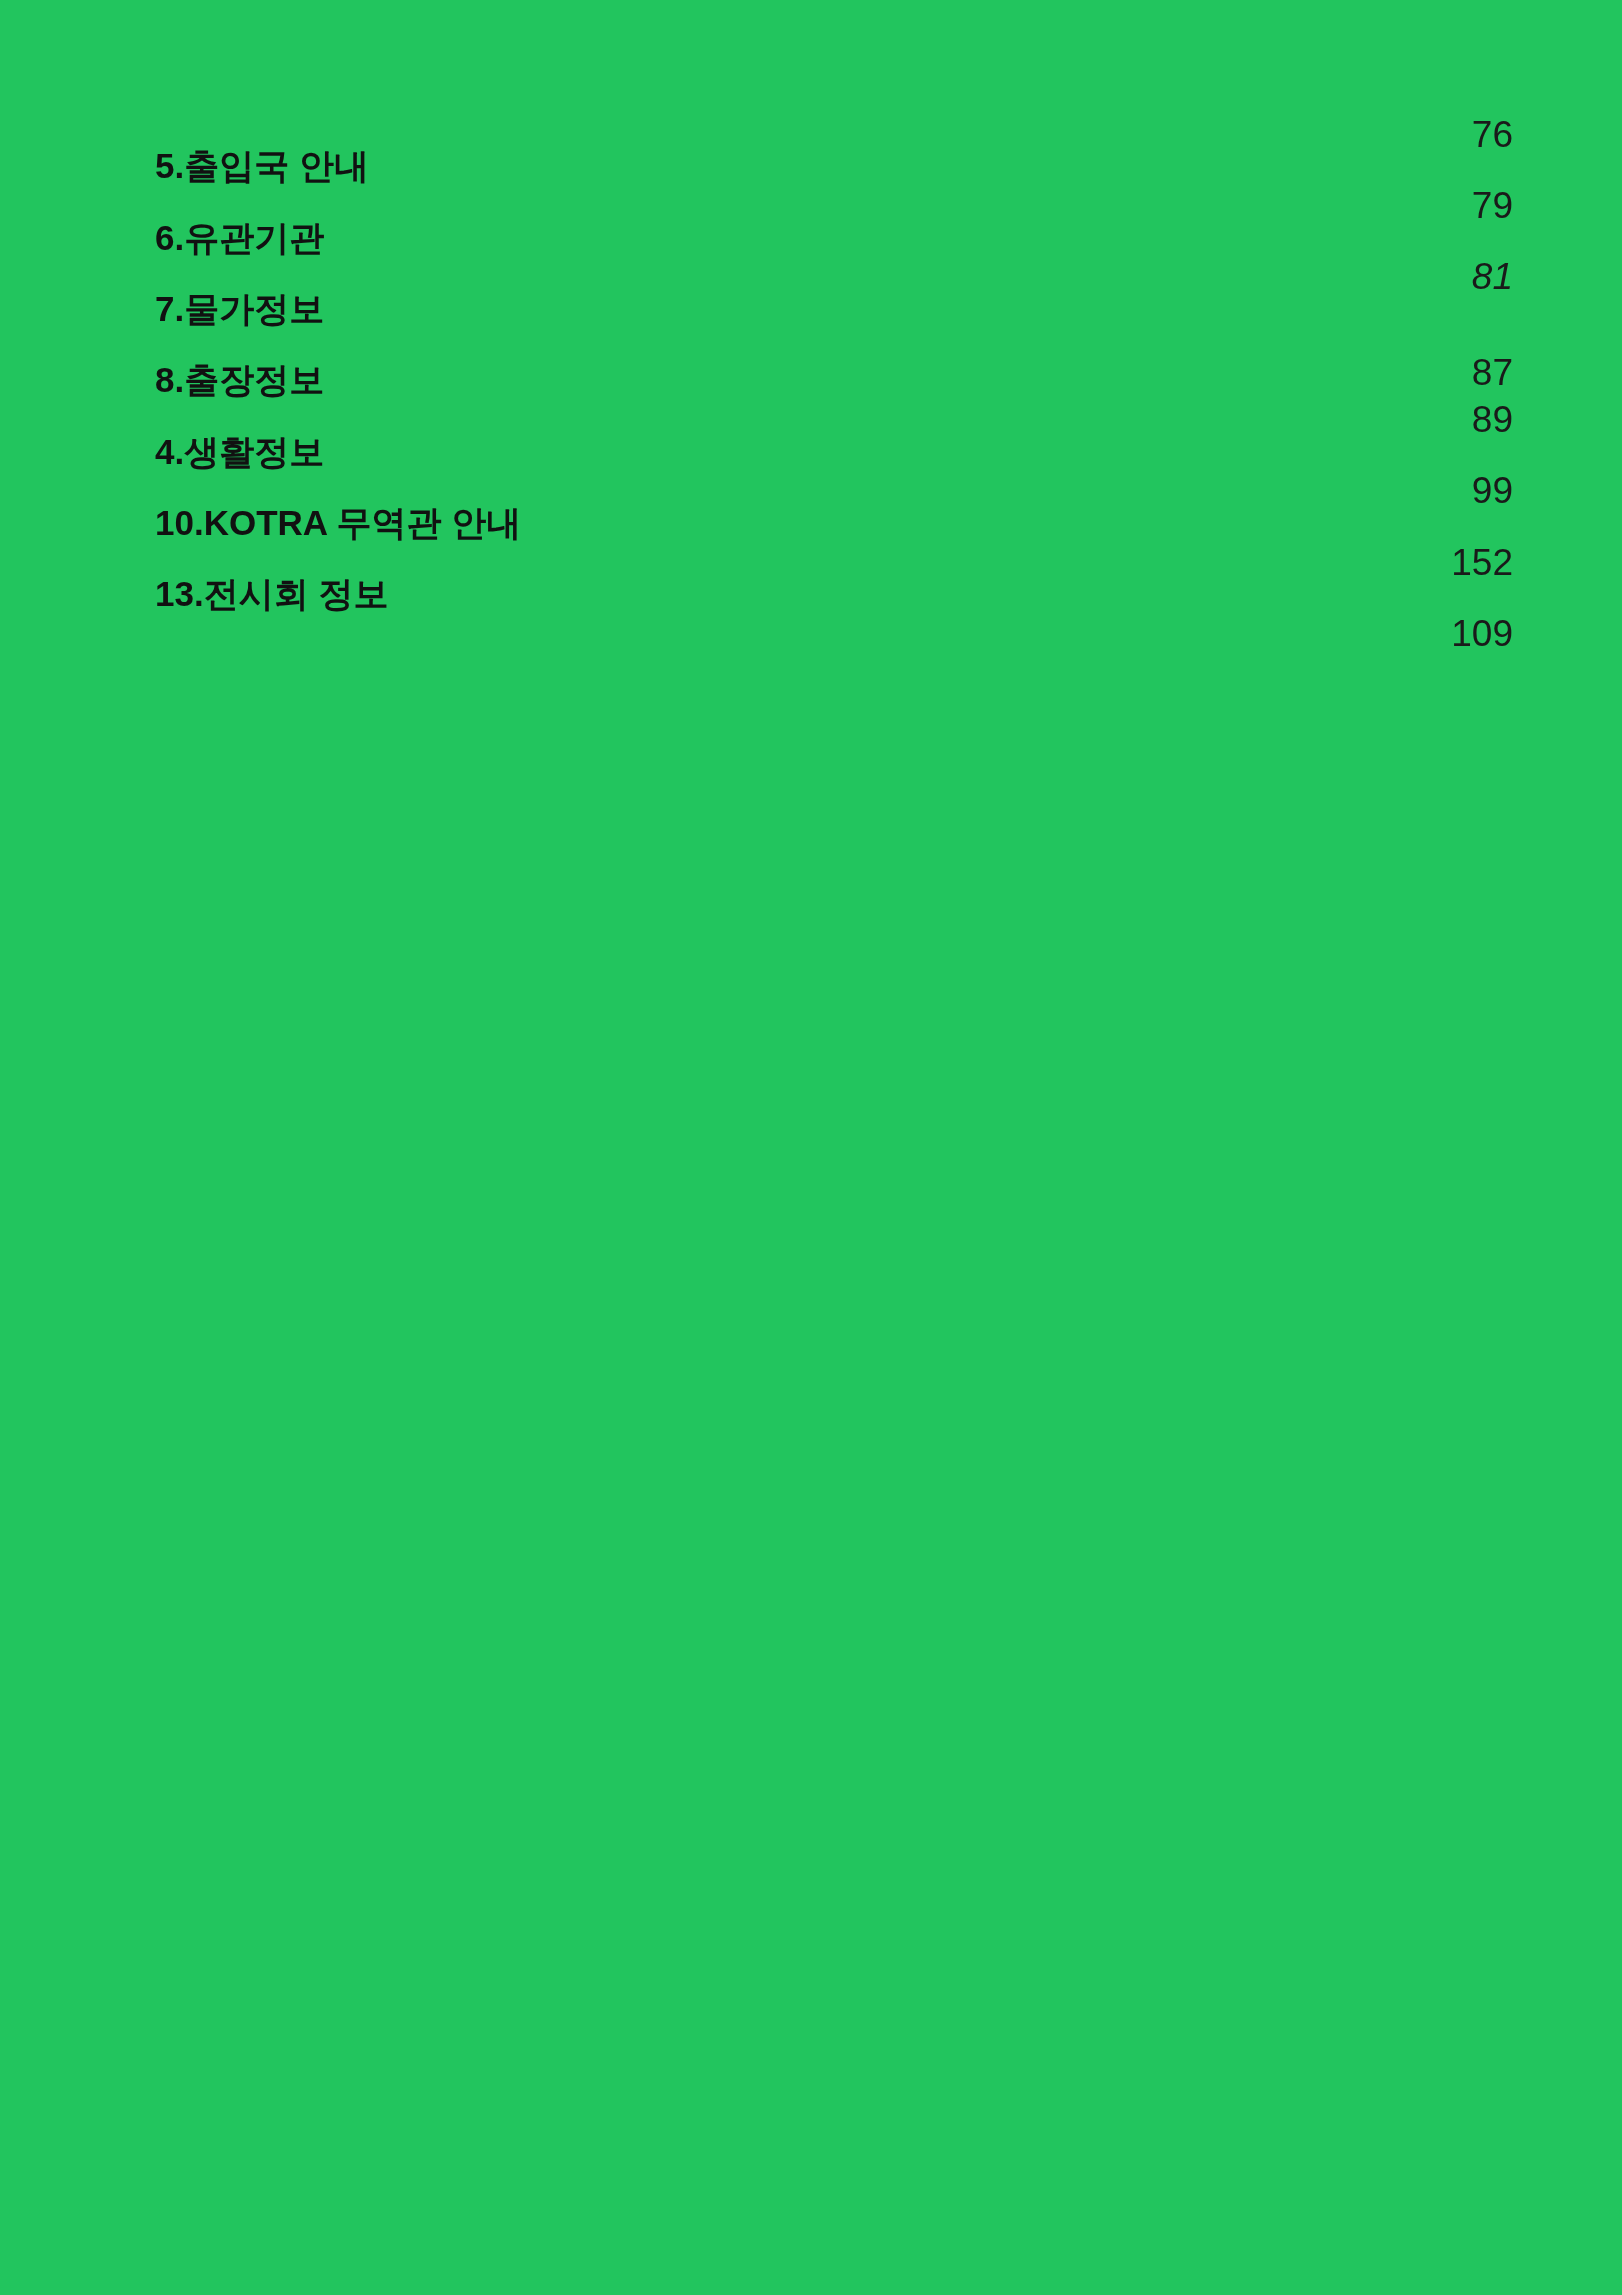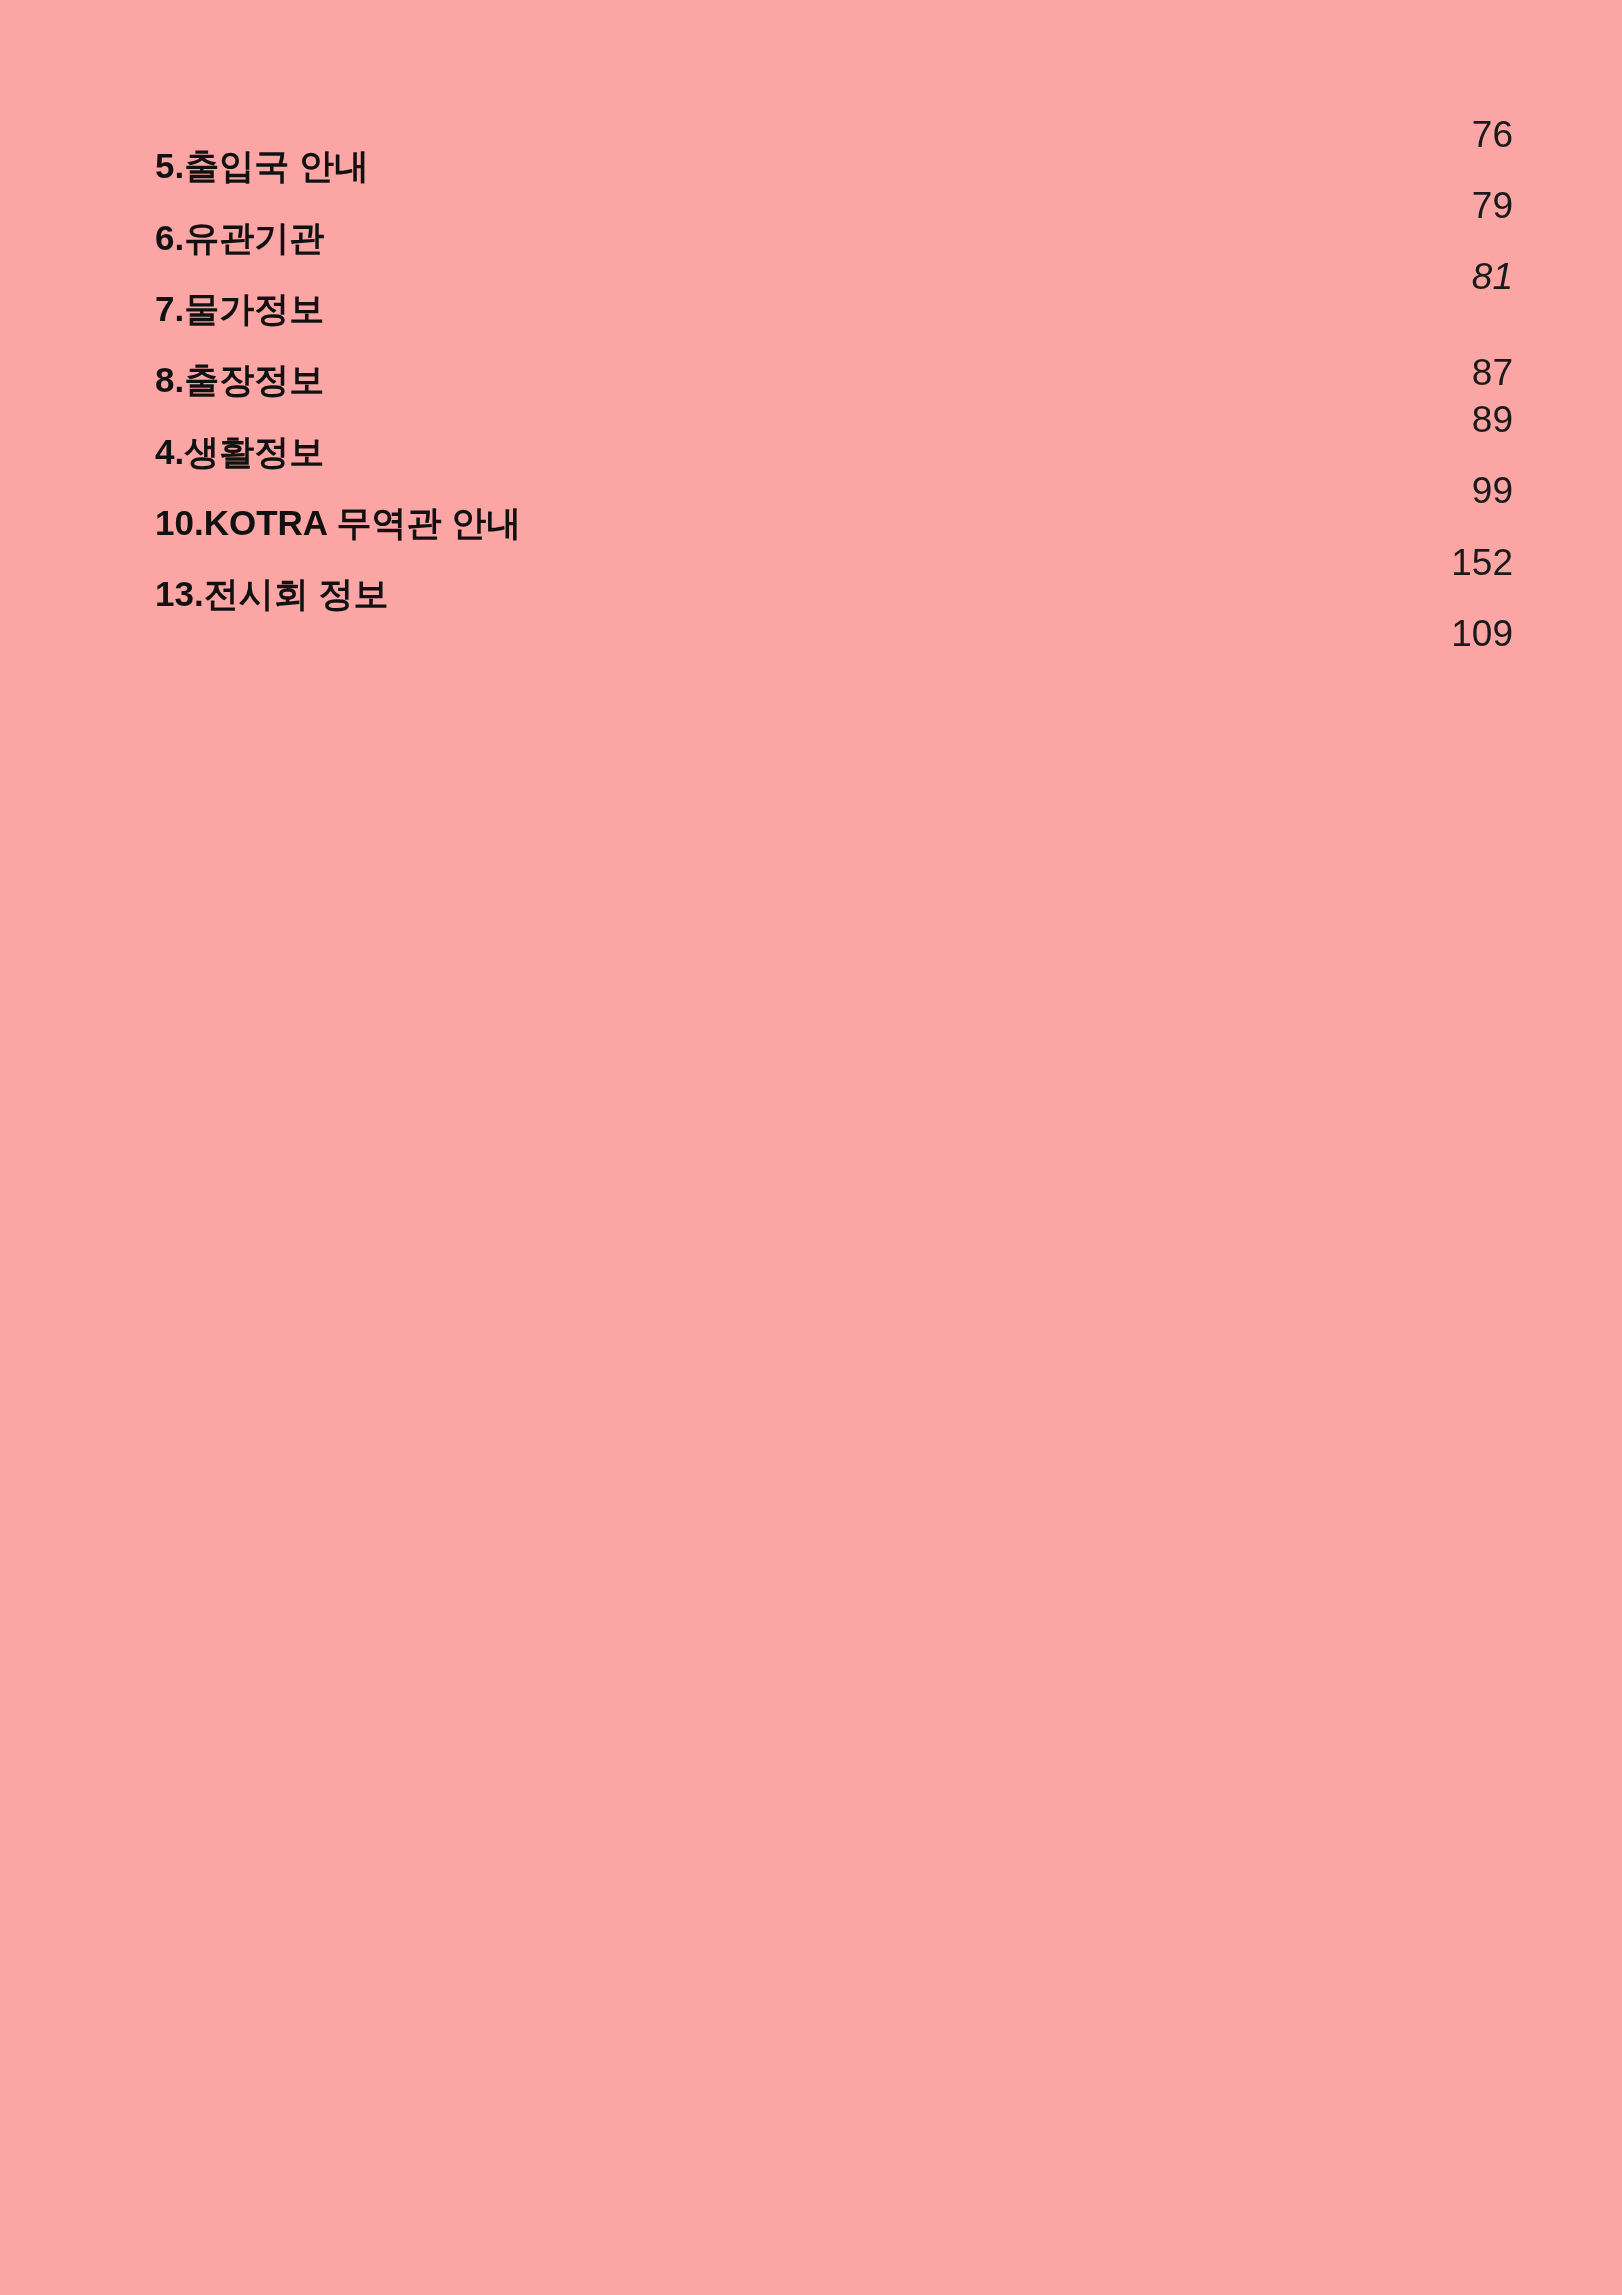--- a/index.html
+++ b/index.html
@@ -4,21 +4,21 @@
 <style>
   html, body {
     margin: 0;
     padding: 0;
     background: #e8e8e8;
   }
   .page {
     position: relative;
     width: 1622px;
     height: 2295px;
-    background: #fca5a5;
+    background: #22c55e;
     overflow: hidden;
     font-family: "Liberation Sans", "DejaVu Sans", sans-serif;
   }
   .toc-item {
     position: absolute;
     left: 155px;
     font-size: 35px;
     line-height: 1;
     font-weight: 600;
     letter-spacing: 0px;

